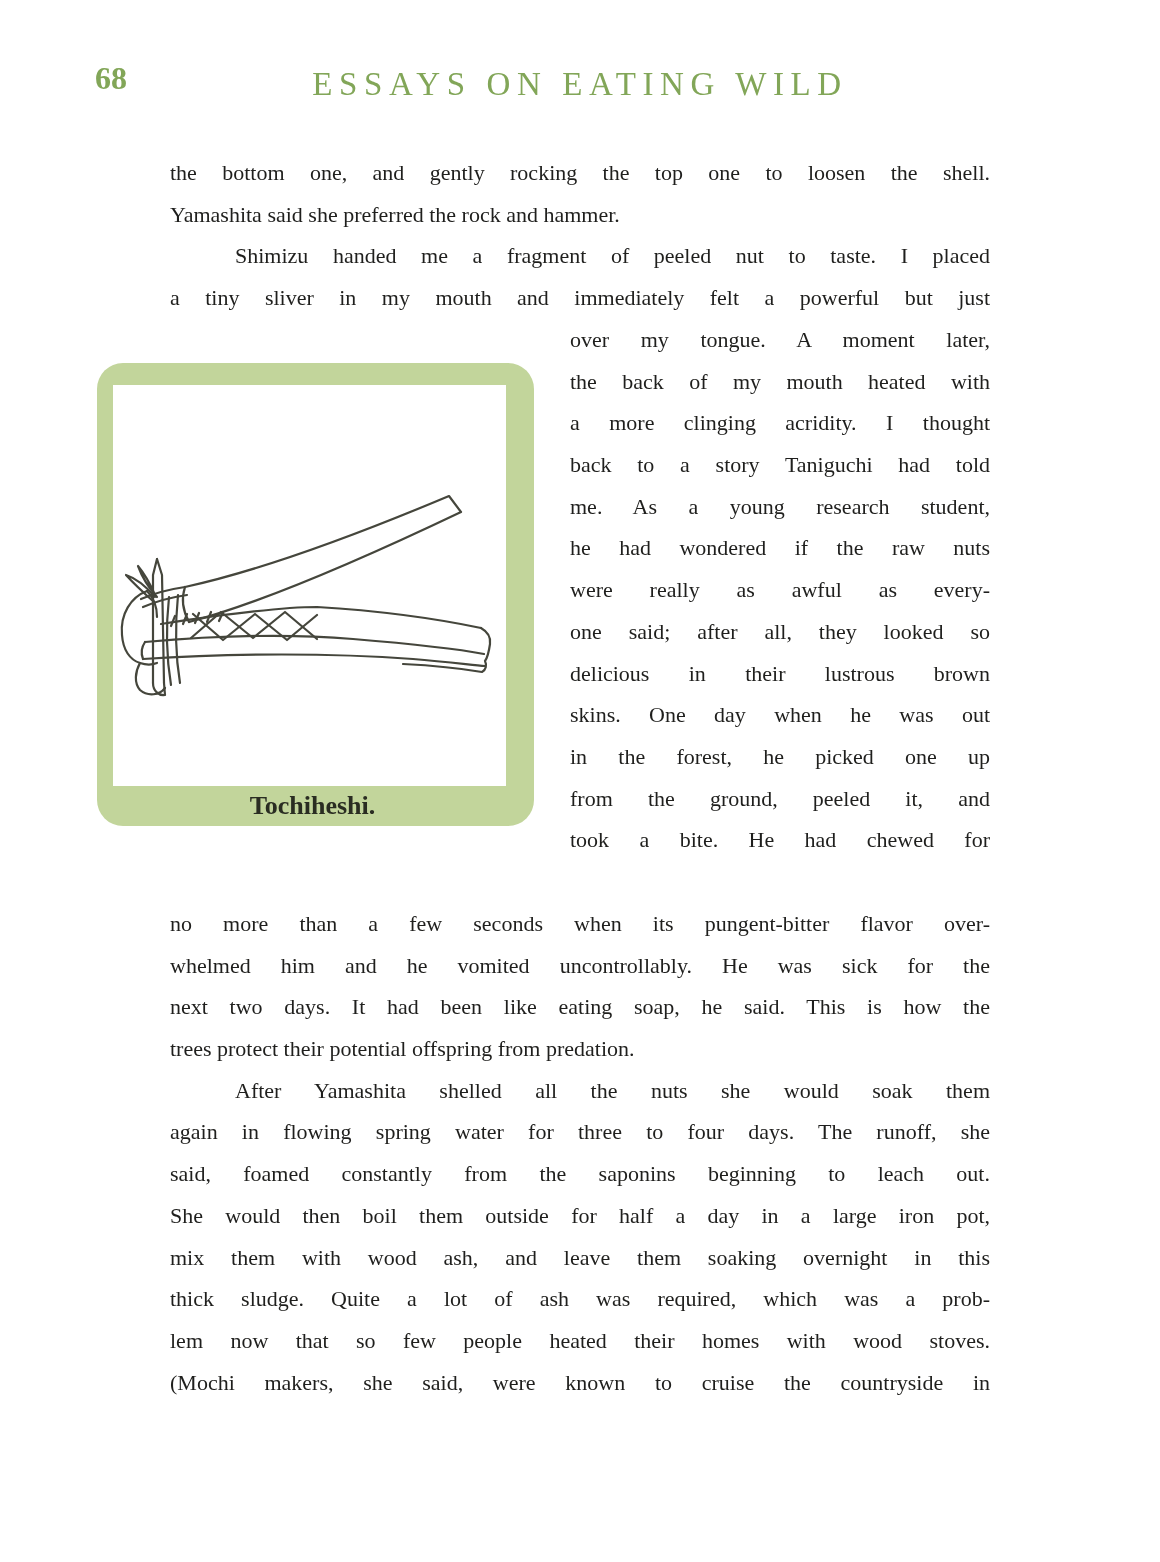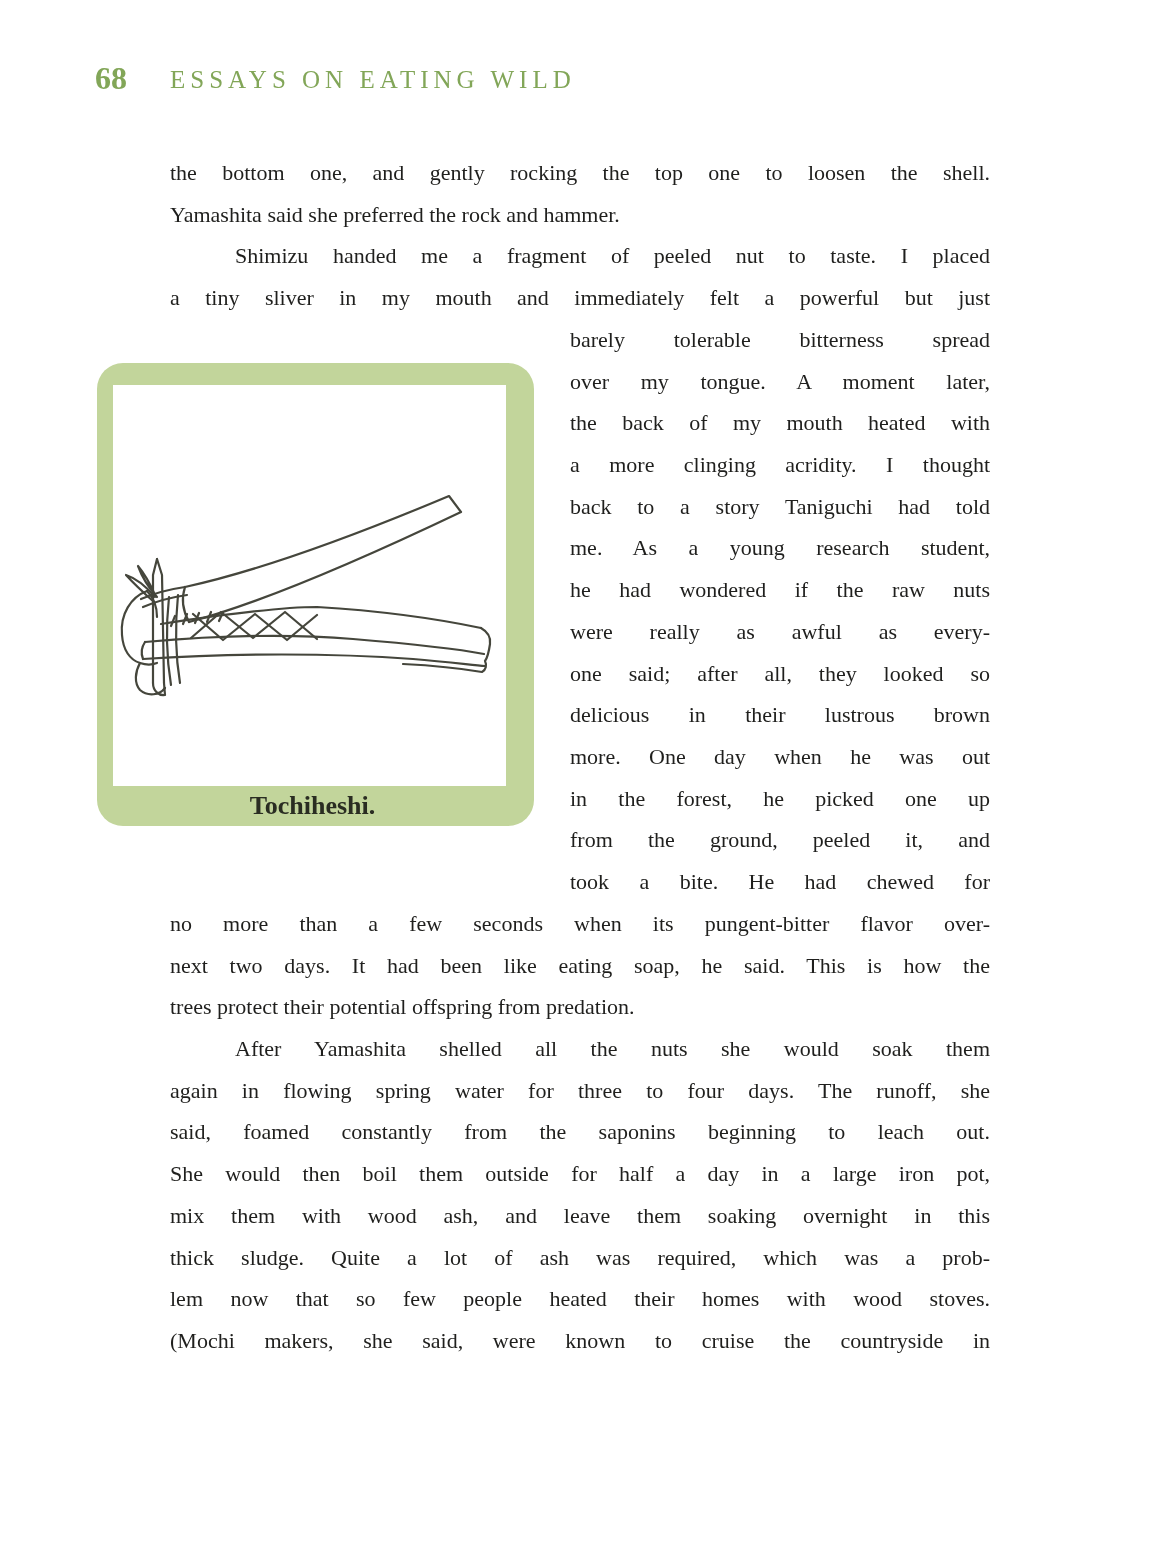--- a/index.html
+++ b/index.html
@@ -20,21 +20,22 @@
     overflow:hidden;
   }
   
   .folio{
     position:absolute;left:95px;top:60px;
     font-size:32px;font-weight:600;
     color:var(--header-green);
   }
   .running-head{
     position:absolute;left:170px;top:66px;width:820px;
-    font-size:25px;letter-spacing:0.2em;
+    text-align:center;
+    font-size:33px;letter-spacing:0.2em;
     color:var(--header-green);
   }
   
   .textblock{position:absolute;font-size:22px;line-height:41.7px;}
   .sec-opening{left:170px;top:152px;width:820px;}
   .sec-wrap{left:570px;top:319px;width:420px;}
   .sec-closing{left:170px;top:903px;width:820px;}
   .line{
     height:41.7px;overflow:hidden;
     text-align:justify;text-align-last:justify;
@@ -120,38 +121,38 @@
 
           <path d="M28,214 C42,208 58,204 72,202"></path>
           <path d="M30,222 C44,216 60,212 74,210"></path>
         </g>
       </svg>
     </div>
     <div class="figure-caption">Tochiheshi.</div>
   </div>
 
   <div class="textblock sec-wrap">
-      <div class="line">barely tolerable bitterness spread</div>
       <div class="line">over my tongue. A moment later,</div>
       <div class="line">the back of my mouth heated with</div>
       <div class="line">a more clinging acridity. I thought</div>
       <div class="line">back to a story Taniguchi had told</div>
       <div class="line">me. As a young research student,</div>
       <div class="line">he had wondered if the raw nuts</div>
       <div class="line">were really as awful as every-</div>
       <div class="line">one said; after all, they looked so</div>
       <div class="line">delicious in their lustrous brown</div>
-      <div class="line">more. One day when he was out</div>
+      <div class="line">skins. One day when he was out</div>
       <div class="line">in the forest, he picked one up</div>
       <div class="line">from the ground, peeled it, and</div>
       <div class="line">took a bite. He had chewed for</div>
     </div>
 
   <div class="textblock sec-closing">
       <div class="line">no more than a few seconds when its pungent-bitter flavor over-</div>
+      <div class="line">whelmed him and he vomited uncontrollably. He was sick for the</div>
       <div class="line">next two days. It had been like eating soap, he said. This is how the</div>
       <div class="line end">trees protect their potential offspring from predation.</div>
       <div class="line indent">After Yamashita shelled all the nuts she would soak them</div>
       <div class="line">again in flowing spring water for three to four days. The runoff, she</div>
       <div class="line">said, foamed constantly from the saponins beginning to leach out.</div>
       <div class="line">She would then boil them outside for half a day in a large iron pot,</div>
       <div class="line">mix them with wood ash, and leave them soaking overnight in this</div>
       <div class="line">thick sludge. Quite a lot of ash was required, which was a prob-</div>
       <div class="line">lem now that so few people heated their homes with wood stoves.</div>
       <div class="line">(Mochi makers, she said, were known to cruise the countryside in</div>

